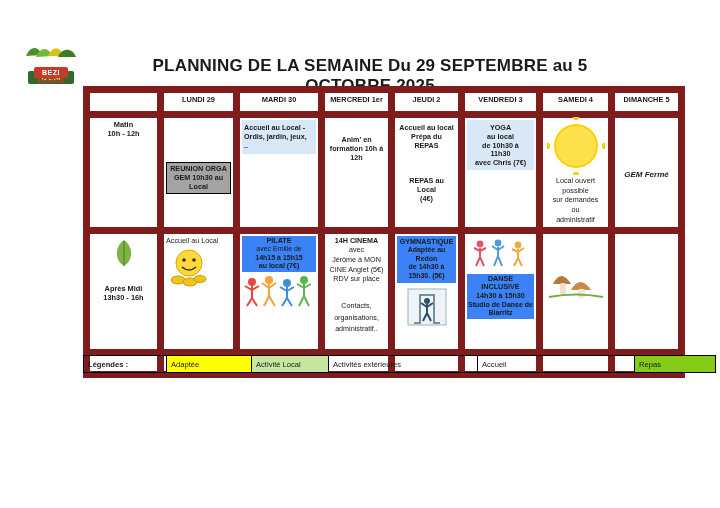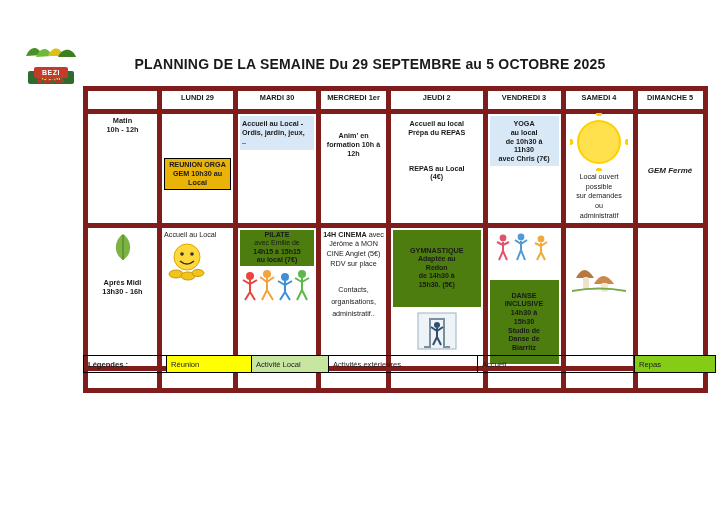--- a/index.html
+++ b/index.html
@@ -8,25 +8,25 @@
 
   
   .logo{position:absolute;left:24px;top:44px;width:54px;height:38px;}
   .logo .leaves{position:absolute;left:0;top:0;width:54px;height:14px;}
   .logo .band{position:absolute;left:4px;top:27px;width:46px;height:13px;background:#2f6b2f;border-radius:2px;}
   .logo .band span{display:block;text-align:center;font-size:8px;font-weight:bold;color:#f3e03a;line-height:13px;letter-spacing:.5px;}
   .logo .band2{position:absolute;left:10px;top:23px;width:34px;height:11px;background:#c43b2b;border-radius:2px;}
   .logo .band2 span{display:block;text-align:center;font-size:7px;font-weight:bold;color:#fff;line-height:11px;letter-spacing:.5px;}
 
   
-  .title{position:absolute;left:120px;top:56px;width:500px;text-align:center;font-size:14px;font-weight:bold;letter-spacing:.2px;}
+  .title{position:absolute;left:120px;top:56px;width:500px;text-align:center;font-size:17px;font-weight:bold;letter-spacing:.2px;}
 
   
   table.planning{position:absolute;left:83px;top:86px;border-collapse:collapse;table-layout:fixed;}
-  table.planning td,table.planning th{border:5px solid #7f1d1d;vertical-align:top;padding:2px;font-size:7.4px;}
+  table.planning td,table.planning th{border:7px solid #7f1d1d;vertical-align:top;padding:2px;font-size:7.4px;}
   .colhead{height:14px;text-align:center;font-weight:bold;font-size:8.4px;vertical-align:middle;padding:0;}
   .c0{width:74px;}
   .c1{width:76px;}
   .c2{width:68px;}
   .c3{width:70px;}
   .c4{width:70px;}
   .c5{width:78px;}
   .c6{width:72px;}
   .c7{width:70px;}
 
@@ -34,22 +34,22 @@
   .center{text-align:center;}
   .mid{vertical-align:middle;font-style:italic;}
 
   .r-matin{height:96px;margin-top:7px;}
   .r-midi{height:18px;}
   .r-apm{height:122px;}
   .r-empty{height:22px;}
 
   
   .box{border:1px solid #000;padding:2px 2px;font-size:7.2px;text-align:center;line-height:1.22;font-weight:bold;}
-  .yellow{background:#eab308;}
-  .green{background:#4d7c0f;}
+  .yellow{background:#a3a3a3;}
+  .green{background:#3b82f6;}
   .blue{background:#d9e8f7;}
   .plain{background:transparent;}
   .bold{font-weight:bold;}
   .mt6{margin-top:7px;}
   .small{font-size:7px;}
 
   .cellpad{padding:3px;}
   .sun{width:40px;height:40px;border-radius:50%;background:#ffe14d;box-shadow:0 0 0 2px #ffd000;position:relative;margin:6px auto 0;}
   .sun:before{content:"";position:absolute;left:-9px;top:-9px;width:58px;height:58px;
     background:
@@ -239,21 +239,21 @@
           <div>RDV sur place</div>
         </div>
         <div style="font-size:7.2px;line-height:1.6;margin-top:16px;">
           <div>Contacts,</div>
           <div>organisations,</div>
           <div>administratif..</div>
         </div>
       </td>
 
       <td class="cellpad center">
-        <div class="box green bold" style="border:none;padding:17px;">
+        <div class="box green bold" style="border:none;padding:2px;">
           <div>GYMNASTIQUE</div>
           <div class="small">Adaptée au Redon</div>
           <div class="small">de 14h30 à</div>
           <div class="small">15h30. (5€)</div>
         </div>
         <svg class="gym" viewBox="0 0 46 44">
           <rect x="4" y="4" width="38" height="36" fill="#eef3f7" stroke="#9bb3c4"></rect>
           <path d="M10 38 L16 38 L16 10 L30 10 L30 38 L36 38" stroke="#7a8f9c" stroke-width="2" fill="none"></path>
           <circle cx="23" cy="16" r="3" fill="#2f4f6f"></circle>
           <path d="M23 19 L23 28 M23 22 L17 18 M23 22 L29 18 M23 28 L19 36 M23 28 L27 36" stroke="#2f4f6f" stroke-width="2" fill="none"></path>
@@ -264,21 +264,21 @@
         <svg class="dance" viewBox="0 0 66 30">
           <g stroke-width="2" fill="none">
             <circle cx="12" cy="6" r="3.4" fill="#e0556b"></circle>
                 <path d="M12 10 L12 19 M12 13 L6 10 M12 13 L18 10 M12 19 L8 28 M12 19 L16 28" stroke="#e0556b"></path>
             <circle cx="30" cy="5" r="3.4" fill="#4f9ad6"></circle>
                 <path d="M30 9 L30 18 M30 12 L24 8 M30 12 L36 8 M30 18 L26 28 M30 18 L34 28" stroke="#4f9ad6"></path>
             <circle cx="50" cy="7" r="3.4" fill="#f0a93b"></circle>
                 <path d="M50 11 L50 20 M50 14 L44 11 M50 14 L56 10 M50 20 L46 28 M50 20 L54 28" stroke="#f0a93b"></path>
           </g>
         </svg>
-        <div class="box green bold" style="border:none;padding:12px;margin-top:16px;">
+        <div class="box green bold" style="border:none;padding:1px;margin-top:4px;">
           <div>DANSE INCLUSIVE</div>
           <div>14h30 à 15h30</div>
           <div class="small">Studio de Danse de</div>
           <div class="small">Biarritz</div>
         </div>
       </td>
 
       <td class="cellpad center">
         <svg class="mush" viewBox="0 0 58 36" style="margin-top:28px">
           <path d="M6 20 Q14 4 24 20 Z" fill="#b4793f"></path>
@@ -302,21 +302,21 @@
       <td></td>
       <td></td>
     </tr>
   </tbody>
     </table>
 
   <table class="legend">
     <tbody>
         <tr>
       <td class="lg0">Légendes :</td>
-      <td class="lg1">Réunion</td>
+      <td class="lg1">Adaptée</td>
       <td class="lg2">Activité Local</td>
       <td class="lg3">Activités extérieures</td>
       <td class="lg4">Accueil</td>
       <td class="lg5">Repas</td>
     </tr>
   </tbody>
     </table>
 
 </div>
 

